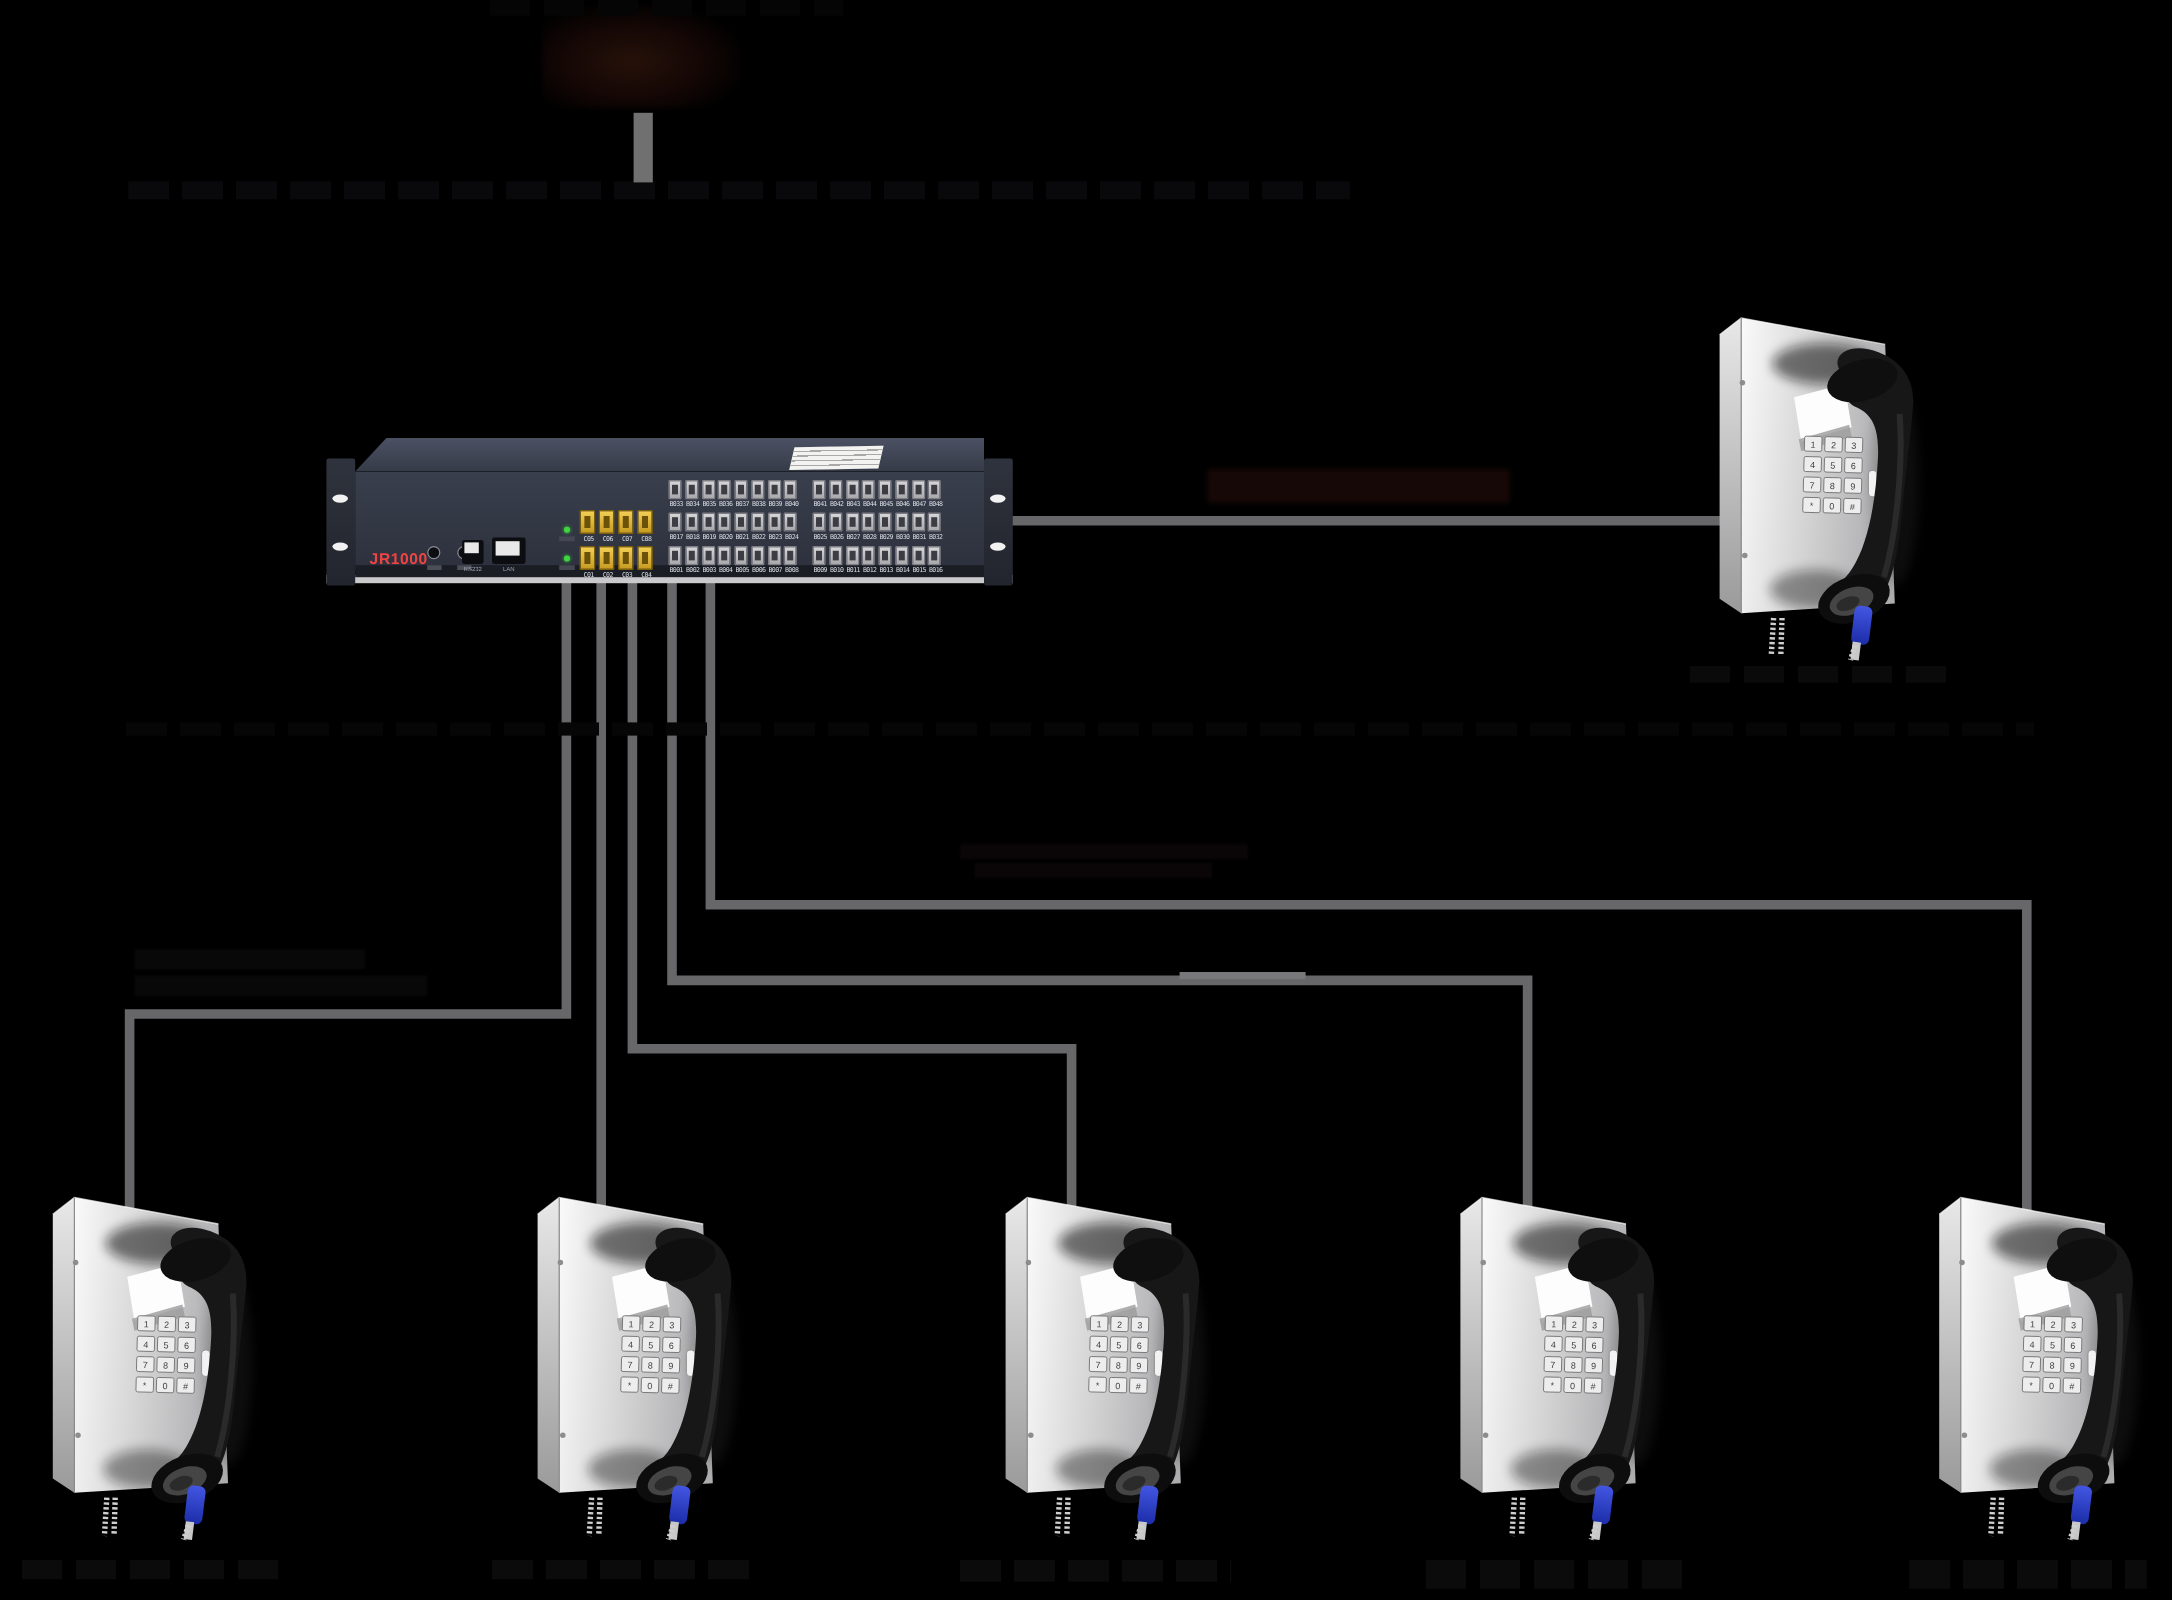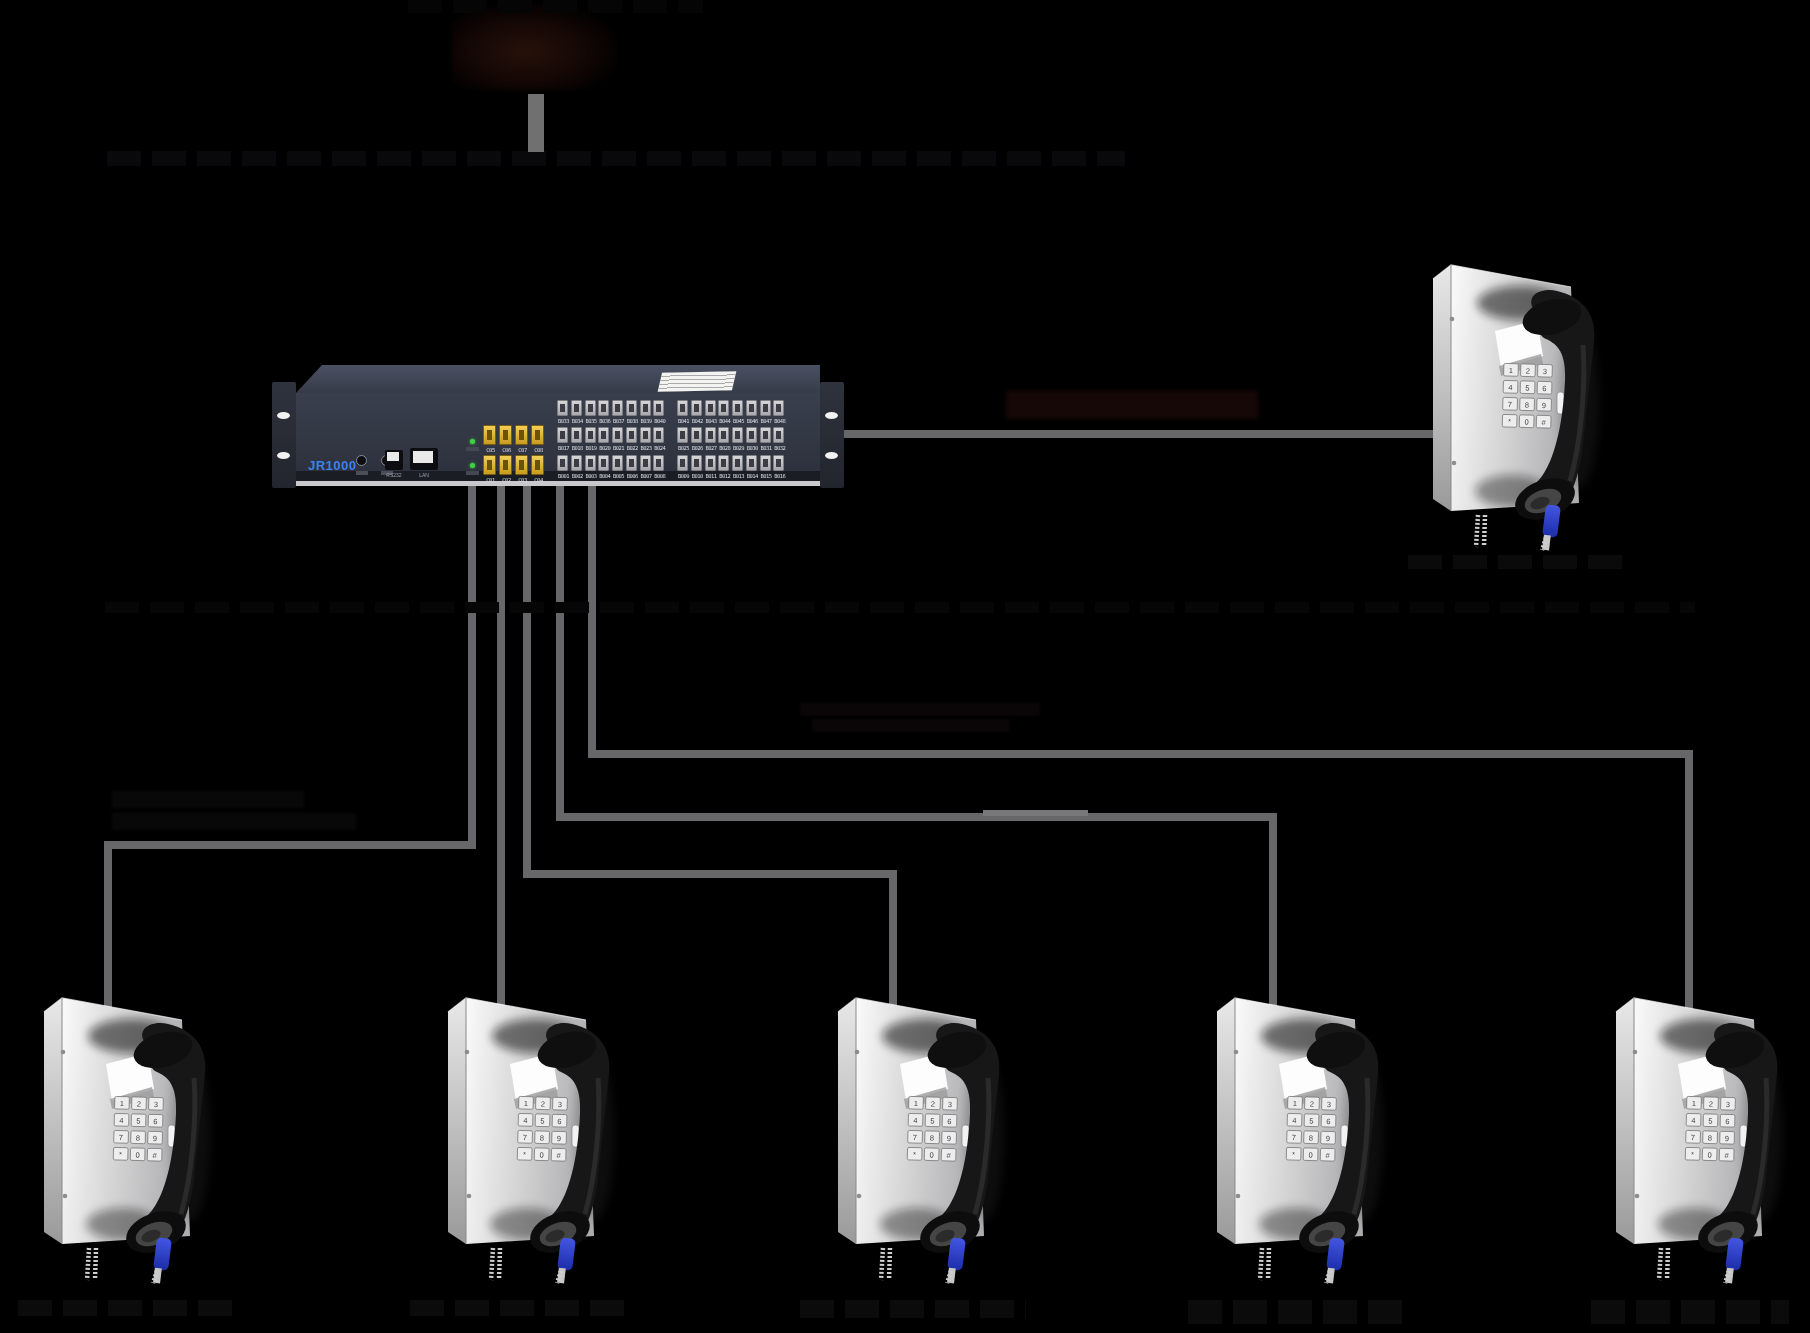--- a/index.html
+++ b/index.html
@@ -36,21 +36,21 @@
   #earL{left:0;} #earR{left:548px;}
   .ear i{left:5px;width:13px;height:7px;background:#f2f2f2;border-radius:50%;}
   .ear i.h1{top:30px;} .ear i.h2{top:70px;}
   #topFace{left:24px;top:2px;width:524px;height:28px;background:linear-gradient(180deg,#4b5163,#363b48);
     clip-path:polygon(26px 0,100% 0,100% 100%,0 100%);}
   #frontFace{left:24px;top:30px;width:524px;height:82px;background:linear-gradient(180deg,#3a3f4d,#2d313d);}
   #bottomStrip{left:24px;top:108px;width:524px;height:10px;background:#1a1d24;}
   #baseStrip{left:0;top:116px;width:572px;height:7px;background:#c9c9cb;}
   #sticker{left:388px;top:9px;width:74px;height:19px;background:#f3f3f1;transform:skewX(-14deg) rotate(-1deg);
     background-image:repeating-linear-gradient(180deg,transparent 0 3px,#a9a9a9 3px 4px);}
-  #pbxModel{left:36px;top:95px;font-weight:bold;font-size:13px;color:#3b82f6;letter-spacing:.5px;}
+  #pbxModel{left:36px;top:95px;font-weight:bold;font-size:13px;color:#ef4444;letter-spacing:.5px;}
   .jack{width:11px;height:11px;border-radius:50%;background:#0d0e12;border:1px solid #8a8d96;top:92px;}
   #jack1{left:84px;} #jack2{left:109px;}
   .jlab{width:12px;height:4px;background:#4b4e57;top:108px;}
   #jlab1{left:84px;} #jlab2{left:109px;}
   #rs232{left:113px;top:87px;width:18px;height:20px;background:#0c0d11;border-radius:2px;}
   #rs232 i{left:2px;top:2px;width:12px;height:9px;background:#e9e9e9;}
   #lan{left:138px;top:85px;width:28px;height:22px;background:#0c0d11;border-radius:2px;}
   #lan i{left:3px;top:3px;width:20px;height:12px;background:#e9e9e9;}
   .plab{top:109px;font-size:5px;color:#9aa0ab;text-align:center;}
   #rs232lab{left:105px;width:34px;} #lanlab{left:138px;width:28px;}

